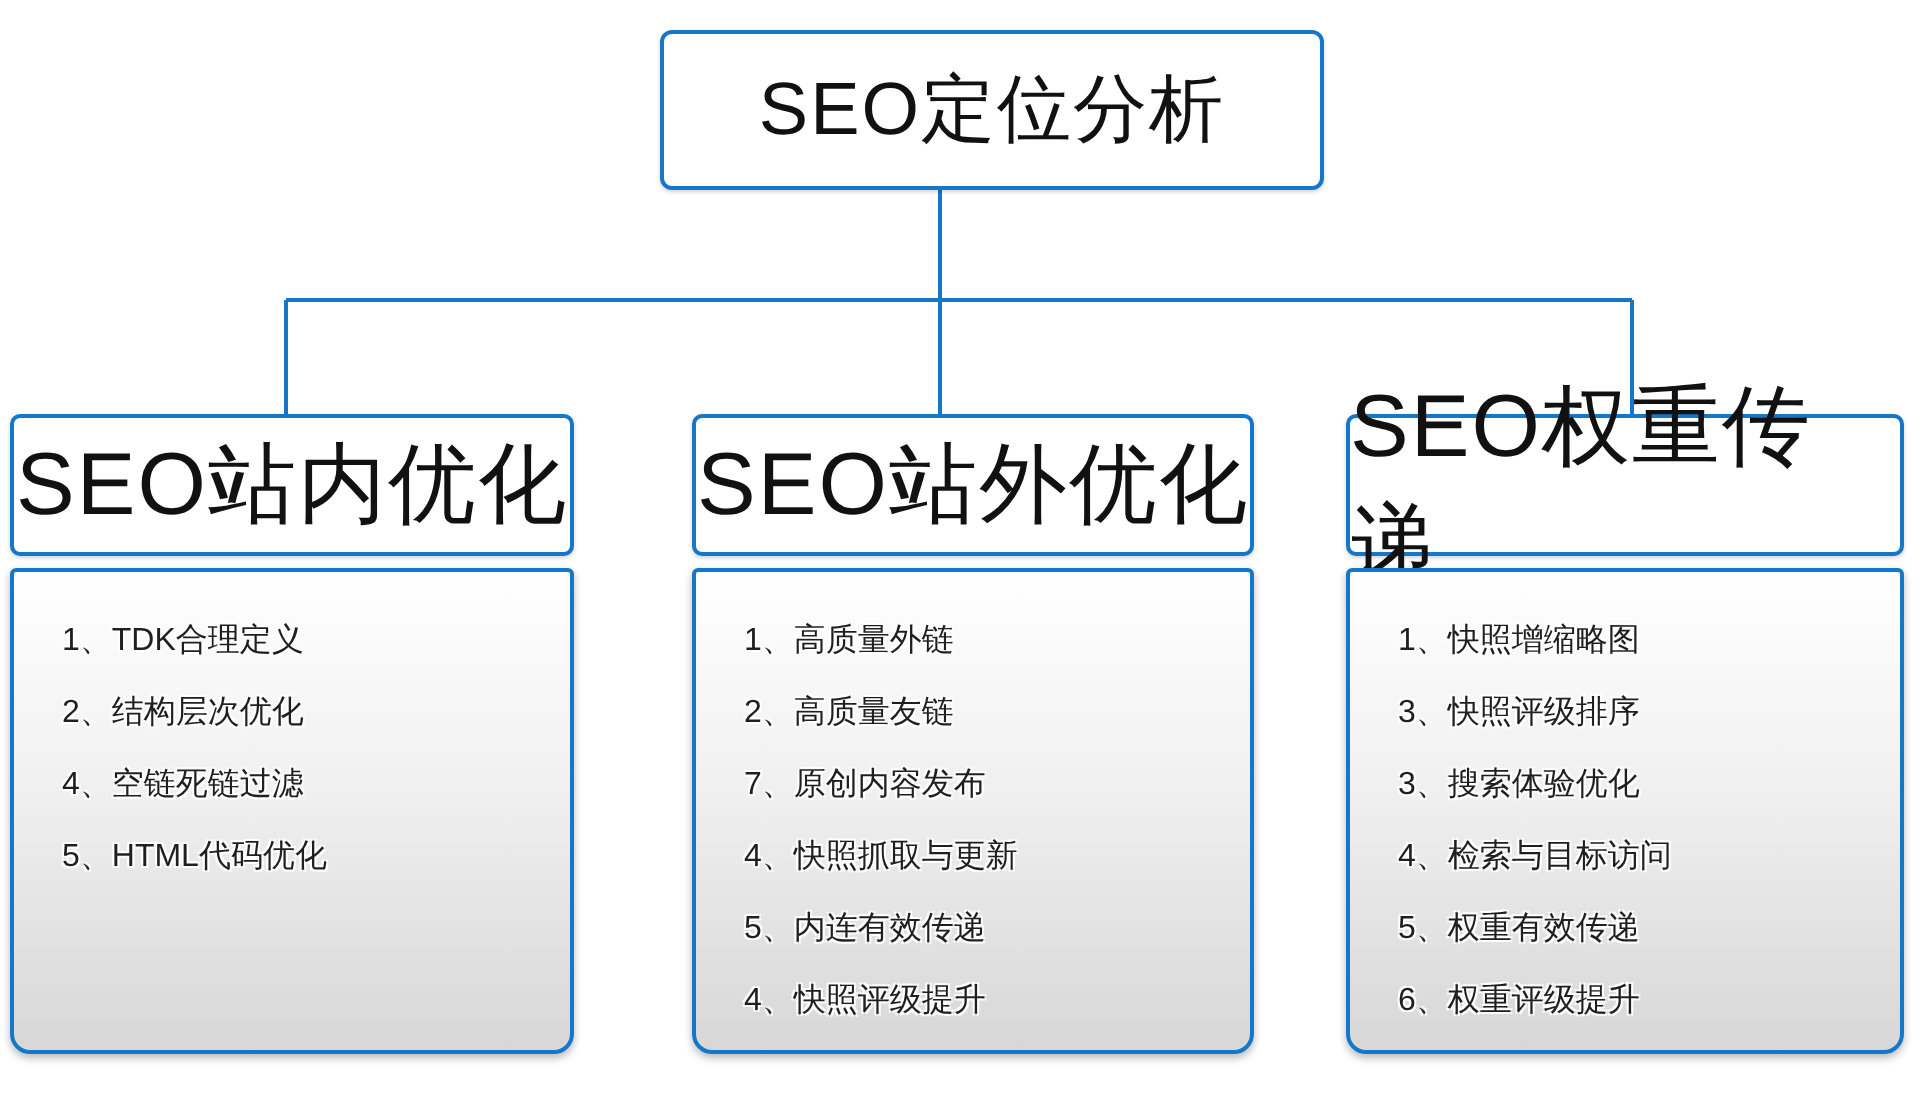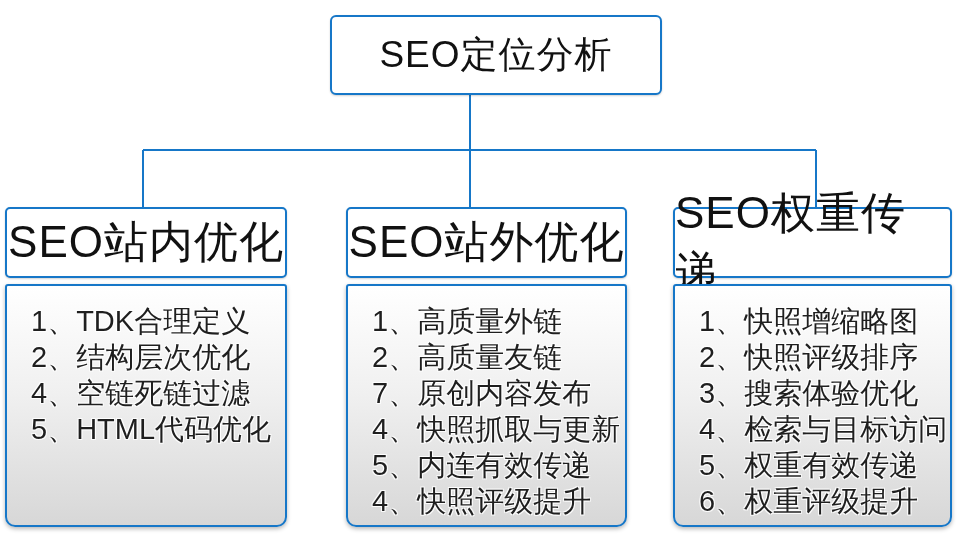--- a/index.html
+++ b/index.html
@@ -61,21 +61,21 @@
       #f0f0f0 45%,
       var(--grad-bottom, #d7d7d7) 100%);
     box-shadow: 0 2px 4px rgba(0,0,0,.28);
   }
   .items {
     list-style: none;
     margin: 0;
     padding: 17px 8px 0 24px;
   }
   .items li {
-    font-size: 29px;
+    font-size: 16px;
     line-height: 36px;
     color: var(--item-text, #1f1f1f);
     white-space: nowrap;
     text-shadow:
       -1px -1px 0 rgba(255,255,255,.85),
        1px -1px 0 rgba(255,255,255,.85),
       -1px  1px 0 rgba(255,255,255,.85),
        1px  1px 0 rgba(255,255,255,.85);
   }
 </style>
@@ -125,21 +125,21 @@
     </div>
   </div>
 
   <div class="col col3">
     <div class="node head">
       <span>SEO权重传递</span>
     </div>
     <div class="listbody">
       <ul class="items">
         <li>1、快照增缩略图</li>
-        <li>2、快照评级排序</li>
+        <li>3、快照评级排序</li>
         <li>3、搜索体验优化</li>
         <li>4、检索与目标访问</li>
         <li>5、权重有效传递</li>
         <li>6、权重评级提升</li>
       </ul>
     </div>
   </div>
 
 </div>
 

